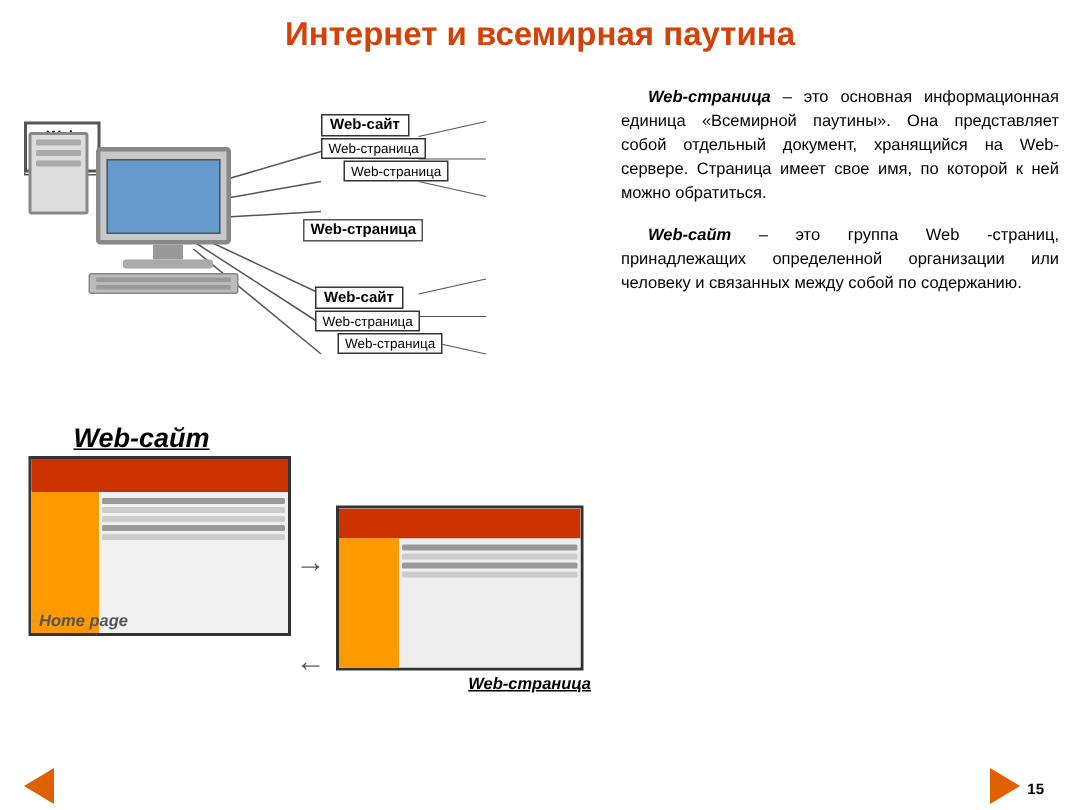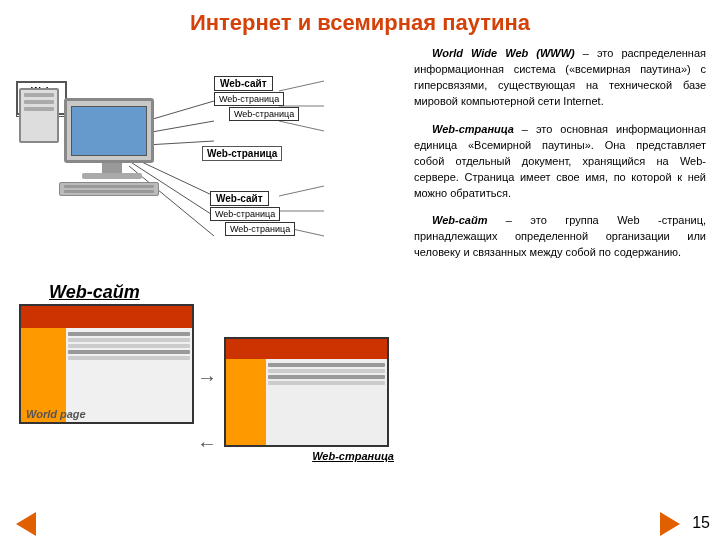--- a/index.html
+++ b/index.html
@@ -316,23 +316,23 @@
       font-style: italic;
     }
     .indent {
       text-indent: 18px;
     }
 
     
     .page-number {
       position: absolute;
       bottom: 8px;
-      right: 10px;
-      font-size: 16px;
-      font-weight: normal;
+      right: 24px;
+      font-size: 10px;
+      font-weight: bold;
     }
     
     .nav-arrow-left {
       position: absolute;
       bottom: 4px;
       left: 16px;
       width: 0;
       height: 0;
       border-top: 12px solid transparent;
       border-bottom: 12px solid transparent;
@@ -442,21 +442,21 @@
               <div class="screenshot-sidebar"></div>
               <div class="screenshot-main">
                 <div class="screenshot-line dark"></div>
                 <div class="screenshot-line"></div>
                 <div class="screenshot-line"></div>
                 <div class="screenshot-line dark"></div>
                 <div class="screenshot-line"></div>
               </div>
             </div>
           </div>
-          <div class="homepage-label">World page</div>
+          <div class="homepage-label">Home page</div>
         </div>
 
         <div class="arrow-right">→</div>
 
         <div class="screenshot-container2">
           <div class="screenshot-inner2">
             <div class="screenshot-nav2"></div>
             <div class="screenshot-body2">
               <div class="screenshot-sidebar2"></div>
               <div class="screenshot-main2">
@@ -470,23 +470,20 @@
         </div>
 
         <div class="web-page-label-bottom">Web-страница</div>
 
         <div style="position:absolute; top:148px; left:183px; font-size:20px; color:#555; font-weight:bold;">←</div>
       </div>
 
     </div>
 
     <div class="right-panel">
-      <p class="indent">
-        <span class="bold-term">World Wide Web (WWW)</span><span> – это распределенная информационная система («всемирная паутина») с гиперсвязями, существующая на технической базе мировой компьютерной сети Internet.</span>
-      </p>
       <p class="indent" style="margin-top:12px;">
         <span class="bold-term">Web-страница</span><span> – это основная информационная единица «Всемирной паутины». Она представляет собой отдельный документ, хранящийся на Web-сервере. Страница имеет свое имя, по которой к ней можно обратиться.</span>
       </p>
       <p class="indent" style="margin-top:12px;">
         <span class="bold-term">Web-сайт</span><span> – это группа Web -страниц, принадлежащих определенной организации или человеку и связанных между собой по содержанию.</span>
       </p>
     </div>
 
   </div>
 

